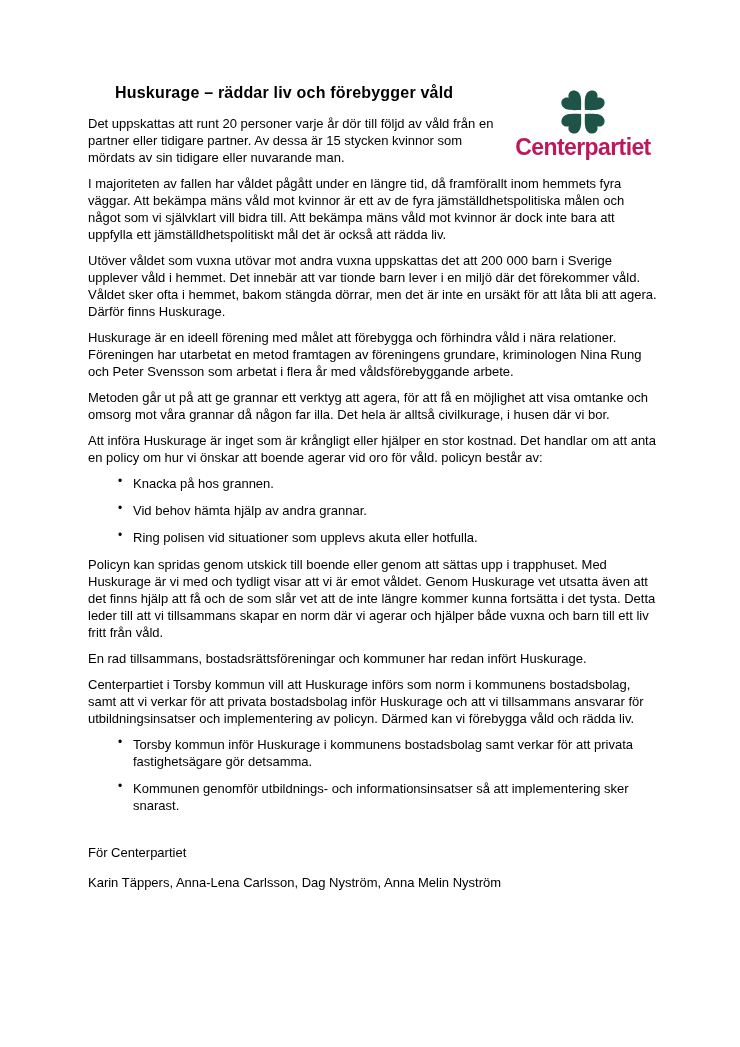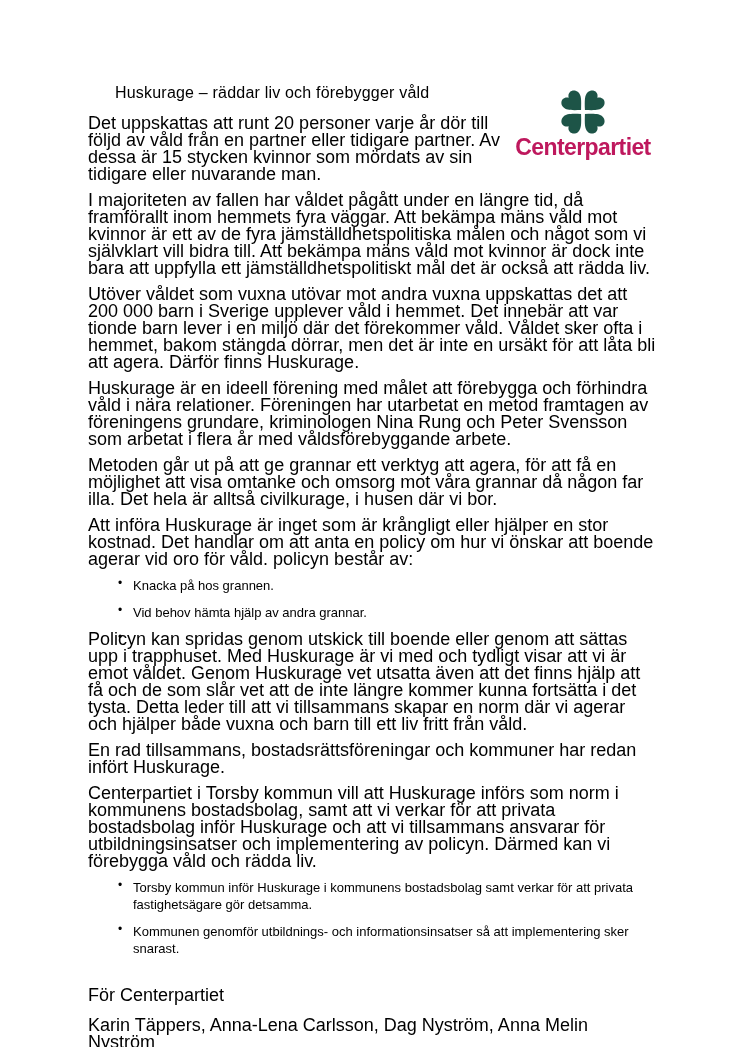--- a/index.html
+++ b/index.html
@@ -13,28 +13,28 @@
     overflow: hidden;
   }
   .content {
     position: absolute;
     left: 88px;
     top: 84px;
     width: 570px;
   }
   .doc-title {
     font-size: 16px;
-    font-weight: normal;
+    font-weight: bold;
     margin: 0 0 13px 0;
     padding-left: 27px;
     letter-spacing: 0.2px;
     white-space: nowrap;
   }
   .para {
-    font-size: 18px;
+    font-size: 13px;
     line-height: 17px;
     margin: 0 0 9px 0;
   }
   .intro { width: 420px; }
   .bullet-list { margin: 4px 0 10px 0; }
   .bullet-item {
     position: relative;
     font-size: 13px;
     line-height: 17px;
     padding-left: 45px;
@@ -101,20 +101,21 @@
       <div class="bullet-item">
         <span class="bullet-icon">•</span>
         <span>Knacka på hos grannen.</span>
       </div>
       <div class="bullet-item">
         <span class="bullet-icon">•</span>
         <span>Vid behov hämta hjälp av andra grannar.</span>
       </div>
       <div class="bullet-item">
         <span class="bullet-icon">•</span>
+        <span>Ring polisen vid situationer som upplevs akuta eller hotfulla.</span>
       </div>
     </div>
 
     <p class="para">Policyn kan spridas genom utskick till boende eller genom att sättas upp i trapphuset. Med Huskurage är vi med och tydligt visar att vi är emot våldet. Genom Huskurage vet utsatta även att det finns hjälp att få och de som slår vet att de inte längre kommer kunna fortsätta i det tysta. Detta leder till att vi tillsammans skapar en norm där vi agerar och hjälper både vuxna och barn till ett liv fritt från våld.</p>
     <p class="para">En rad tillsammans, bostadsrättsföreningar och kommuner har redan infört Huskurage.</p>
     <p class="para">Centerpartiet i Torsby kommun vill att Huskurage införs som norm i kommunens bostadsbolag, samt att vi verkar för att privata bostadsbolag inför Huskurage och att vi tillsammans ansvarar för utbildningsinsatser och implementering av policyn. Därmed kan vi förebygga våld och rädda liv.</p>
 
 
     <div class="bullet-list">
       <div class="bullet-item">

